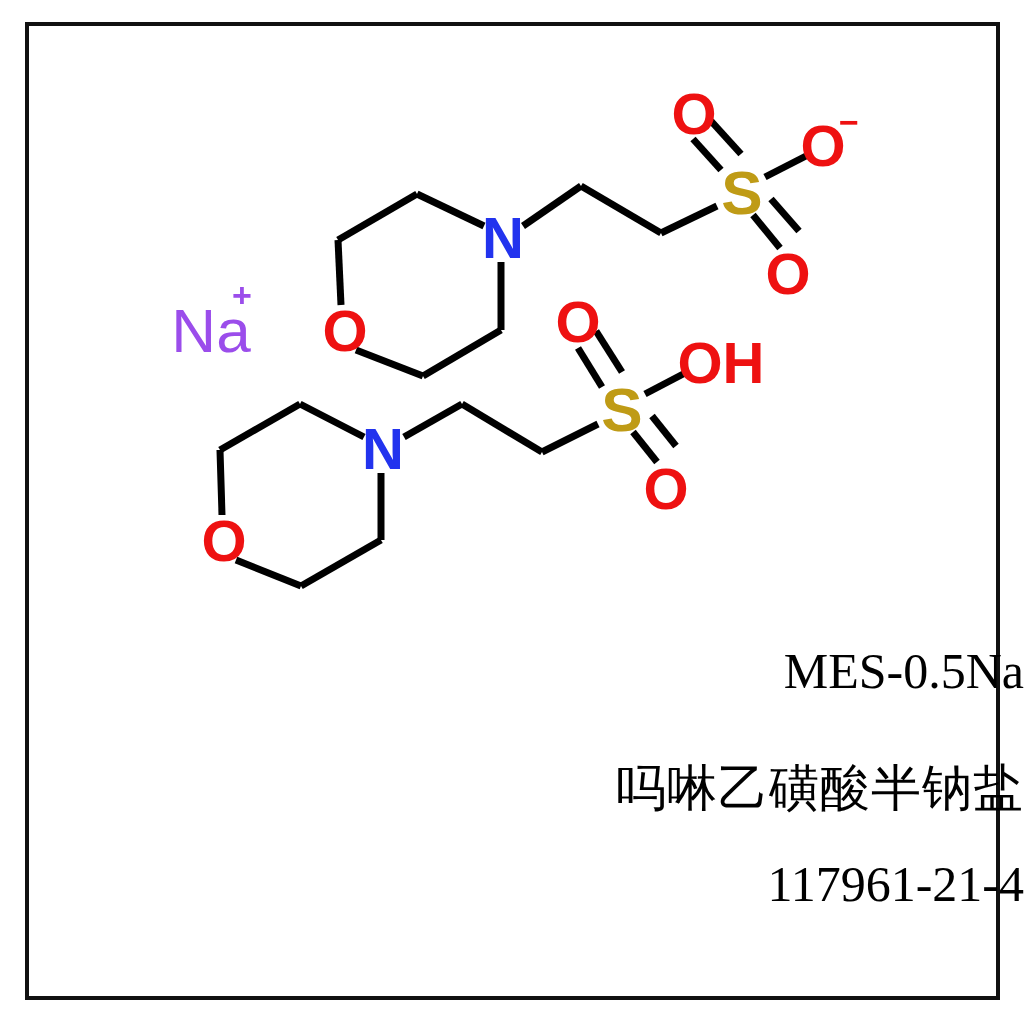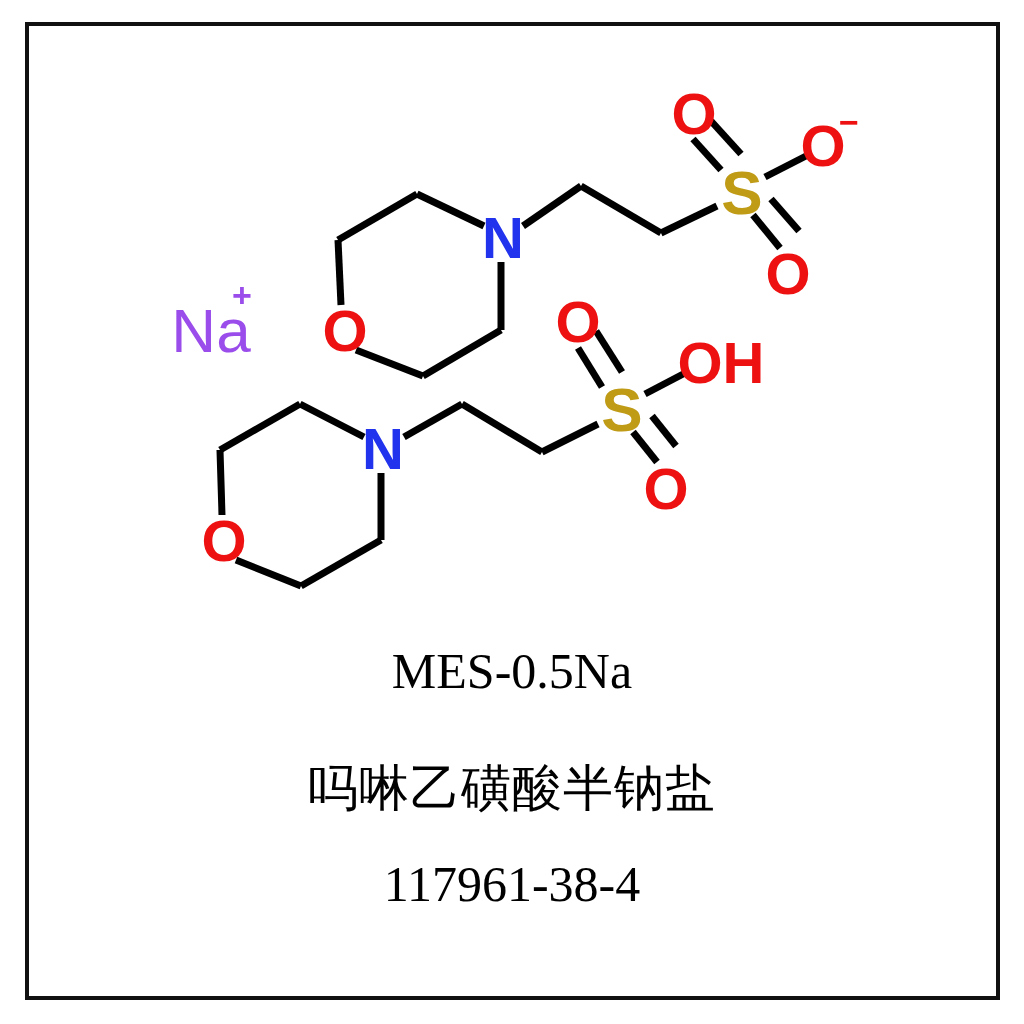--- a/index.html
+++ b/index.html
@@ -55,21 +55,21 @@
   .charge {
     font-family: "Liberation Sans", sans-serif;
     font-weight: 700;
     text-anchor: middle;
     dominant-baseline: central;
   }
   .caption-line {
     position: absolute;
     left: 0;
     width: 1024px;
-    text-align: center;
+    text-align: right;
     color: #000000;
     white-space: nowrap;
   }
   .caption-serif {
     font-family: "Liberation Serif", serif;
     font-size: 50px;
   }
   .caption-cjk {
     font-family: "DejaVu Sans", "Liberation Sans", sans-serif;
     font-size: 50px;
@@ -164,15 +164,15 @@
       <text class="atom-label atom-o" x="666" y="488" font-size="58">O</text>
       <text class="atom-label atom-o" x="721" y="362" font-size="58">OH</text>
     </g>
 
   </svg>
 
   <div class="caption-line caption-serif" style="top: 642px;">MES-0.5Na</div>
 
   <div class="caption-line caption-cjk" style="top: 755px;">吗啉乙磺酸半钠盐</div>
 
-  <div class="caption-line caption-serif" style="top: 855px;">117961-38-4</div>
+  <div class="caption-line caption-serif" style="top: 855px;">117961-21-4</div>
 
 </div>
 
 </body></html>

